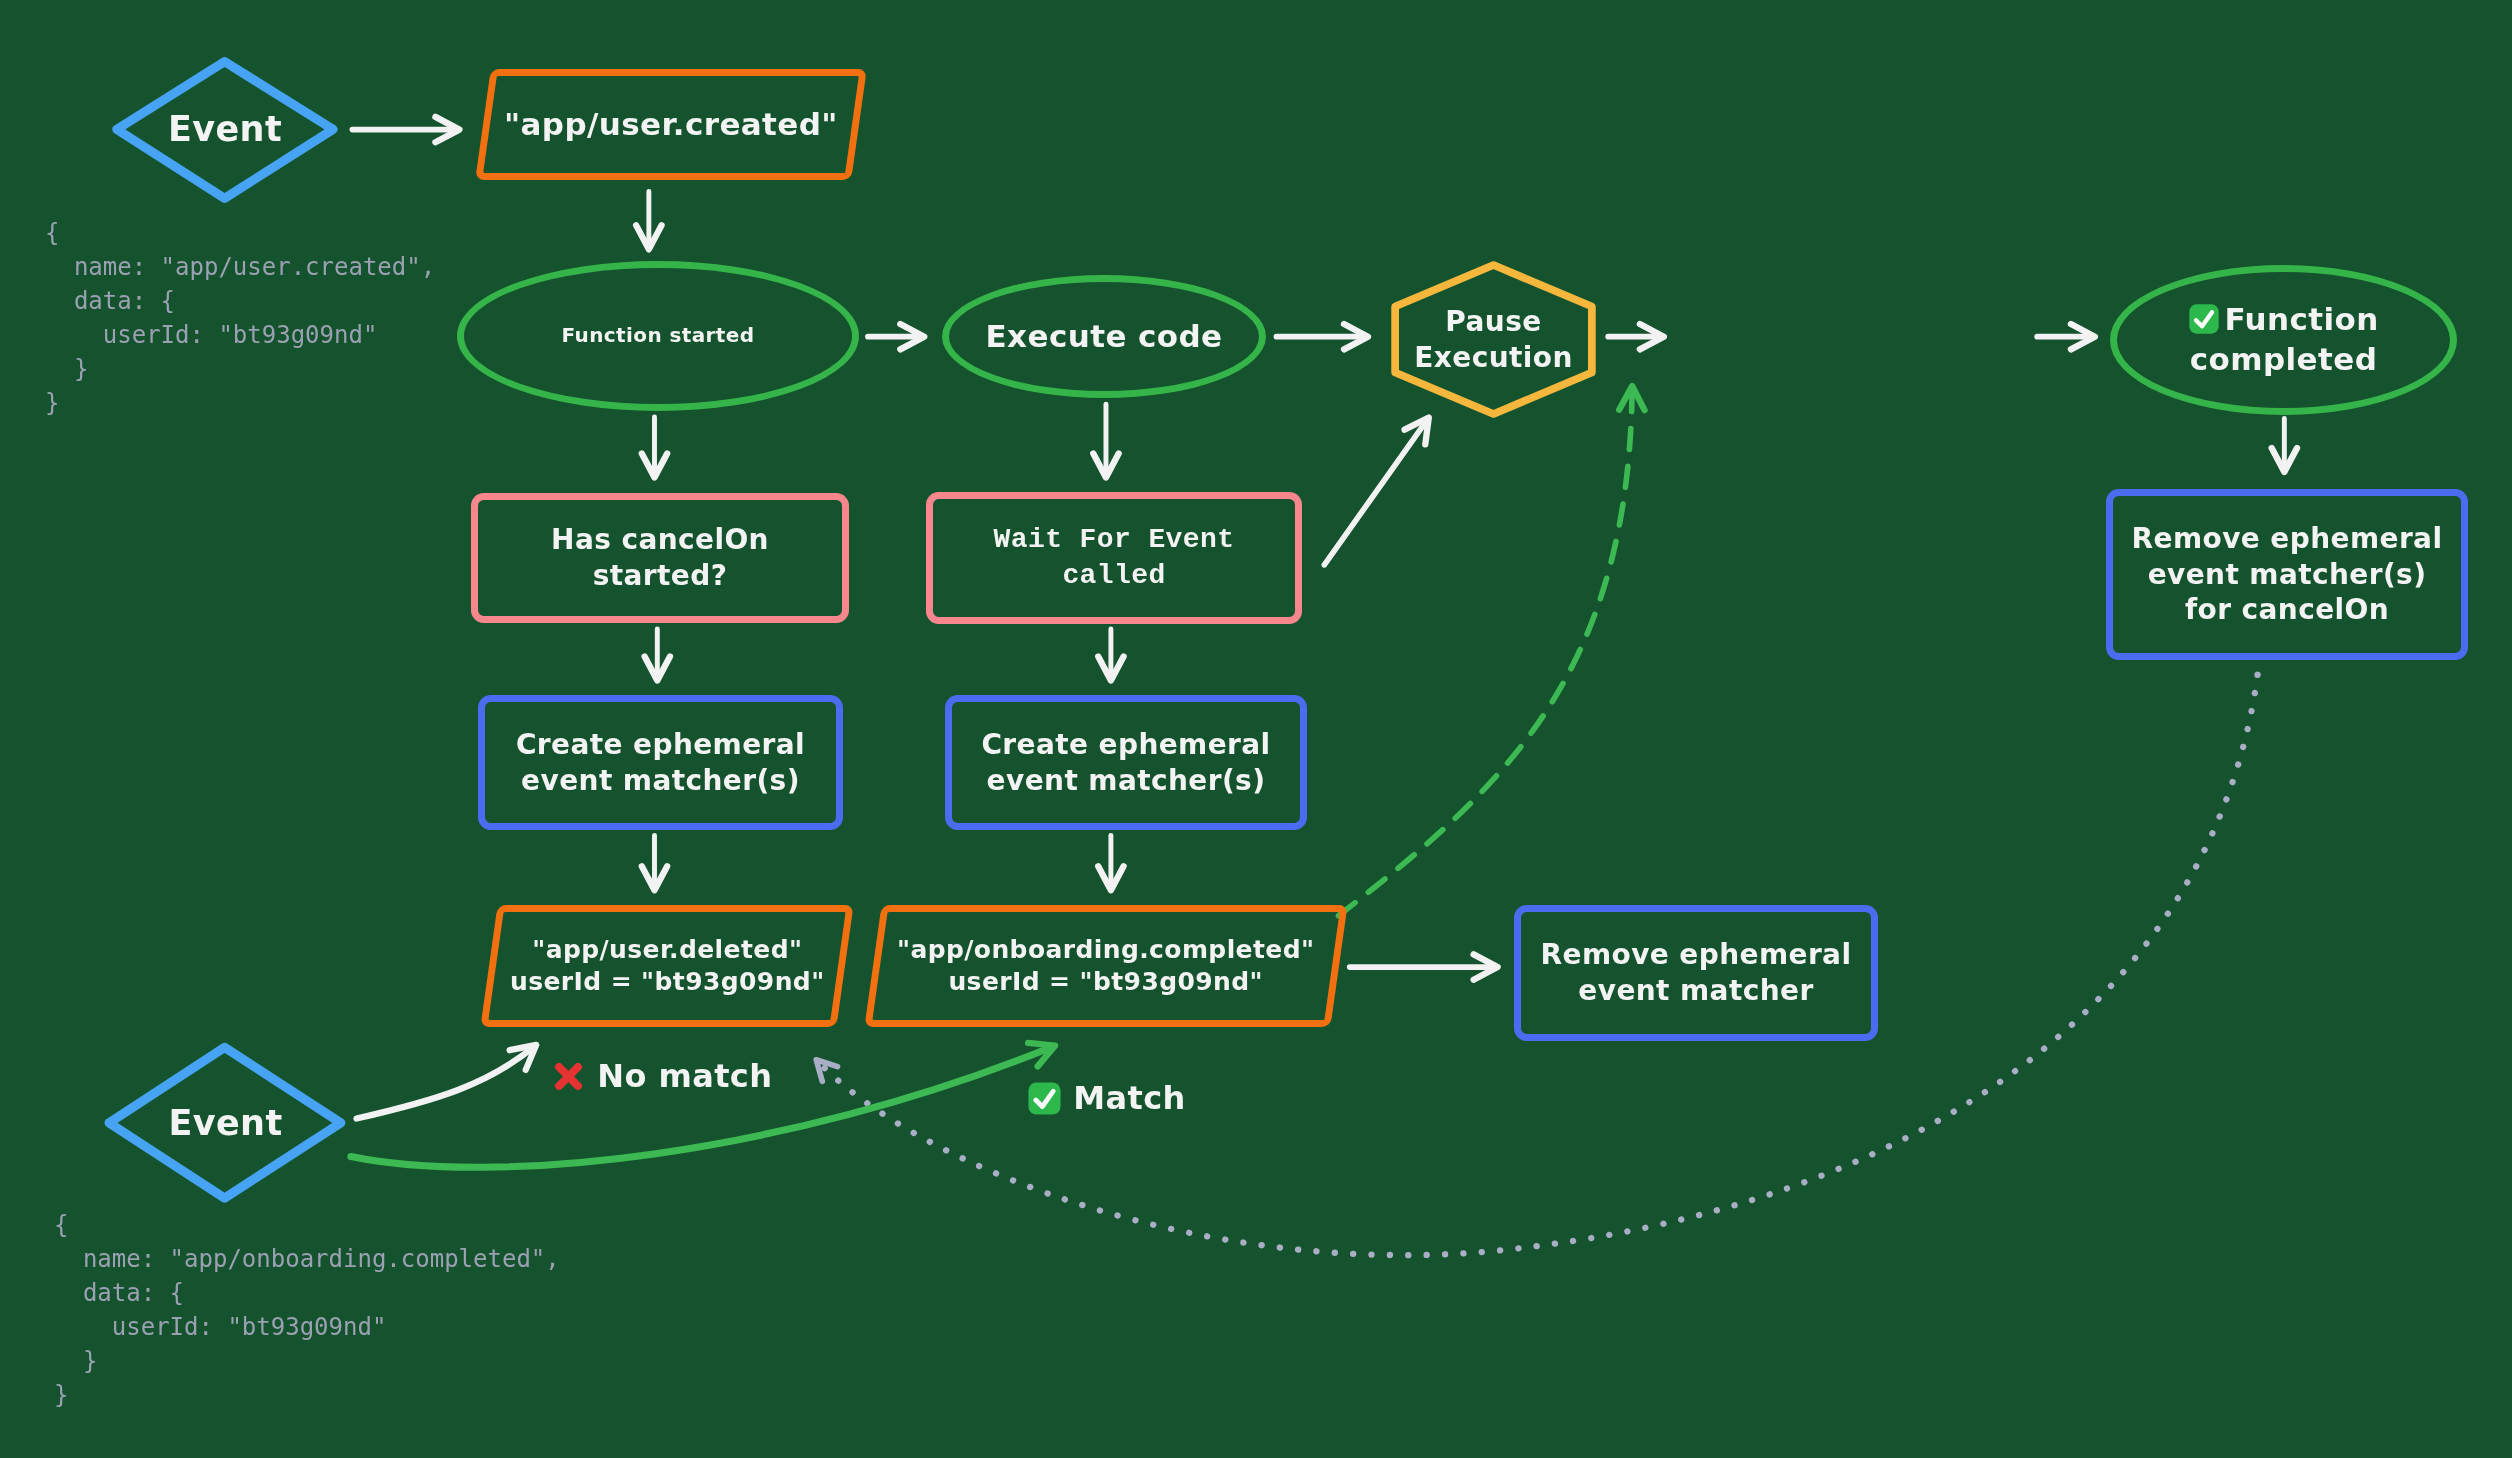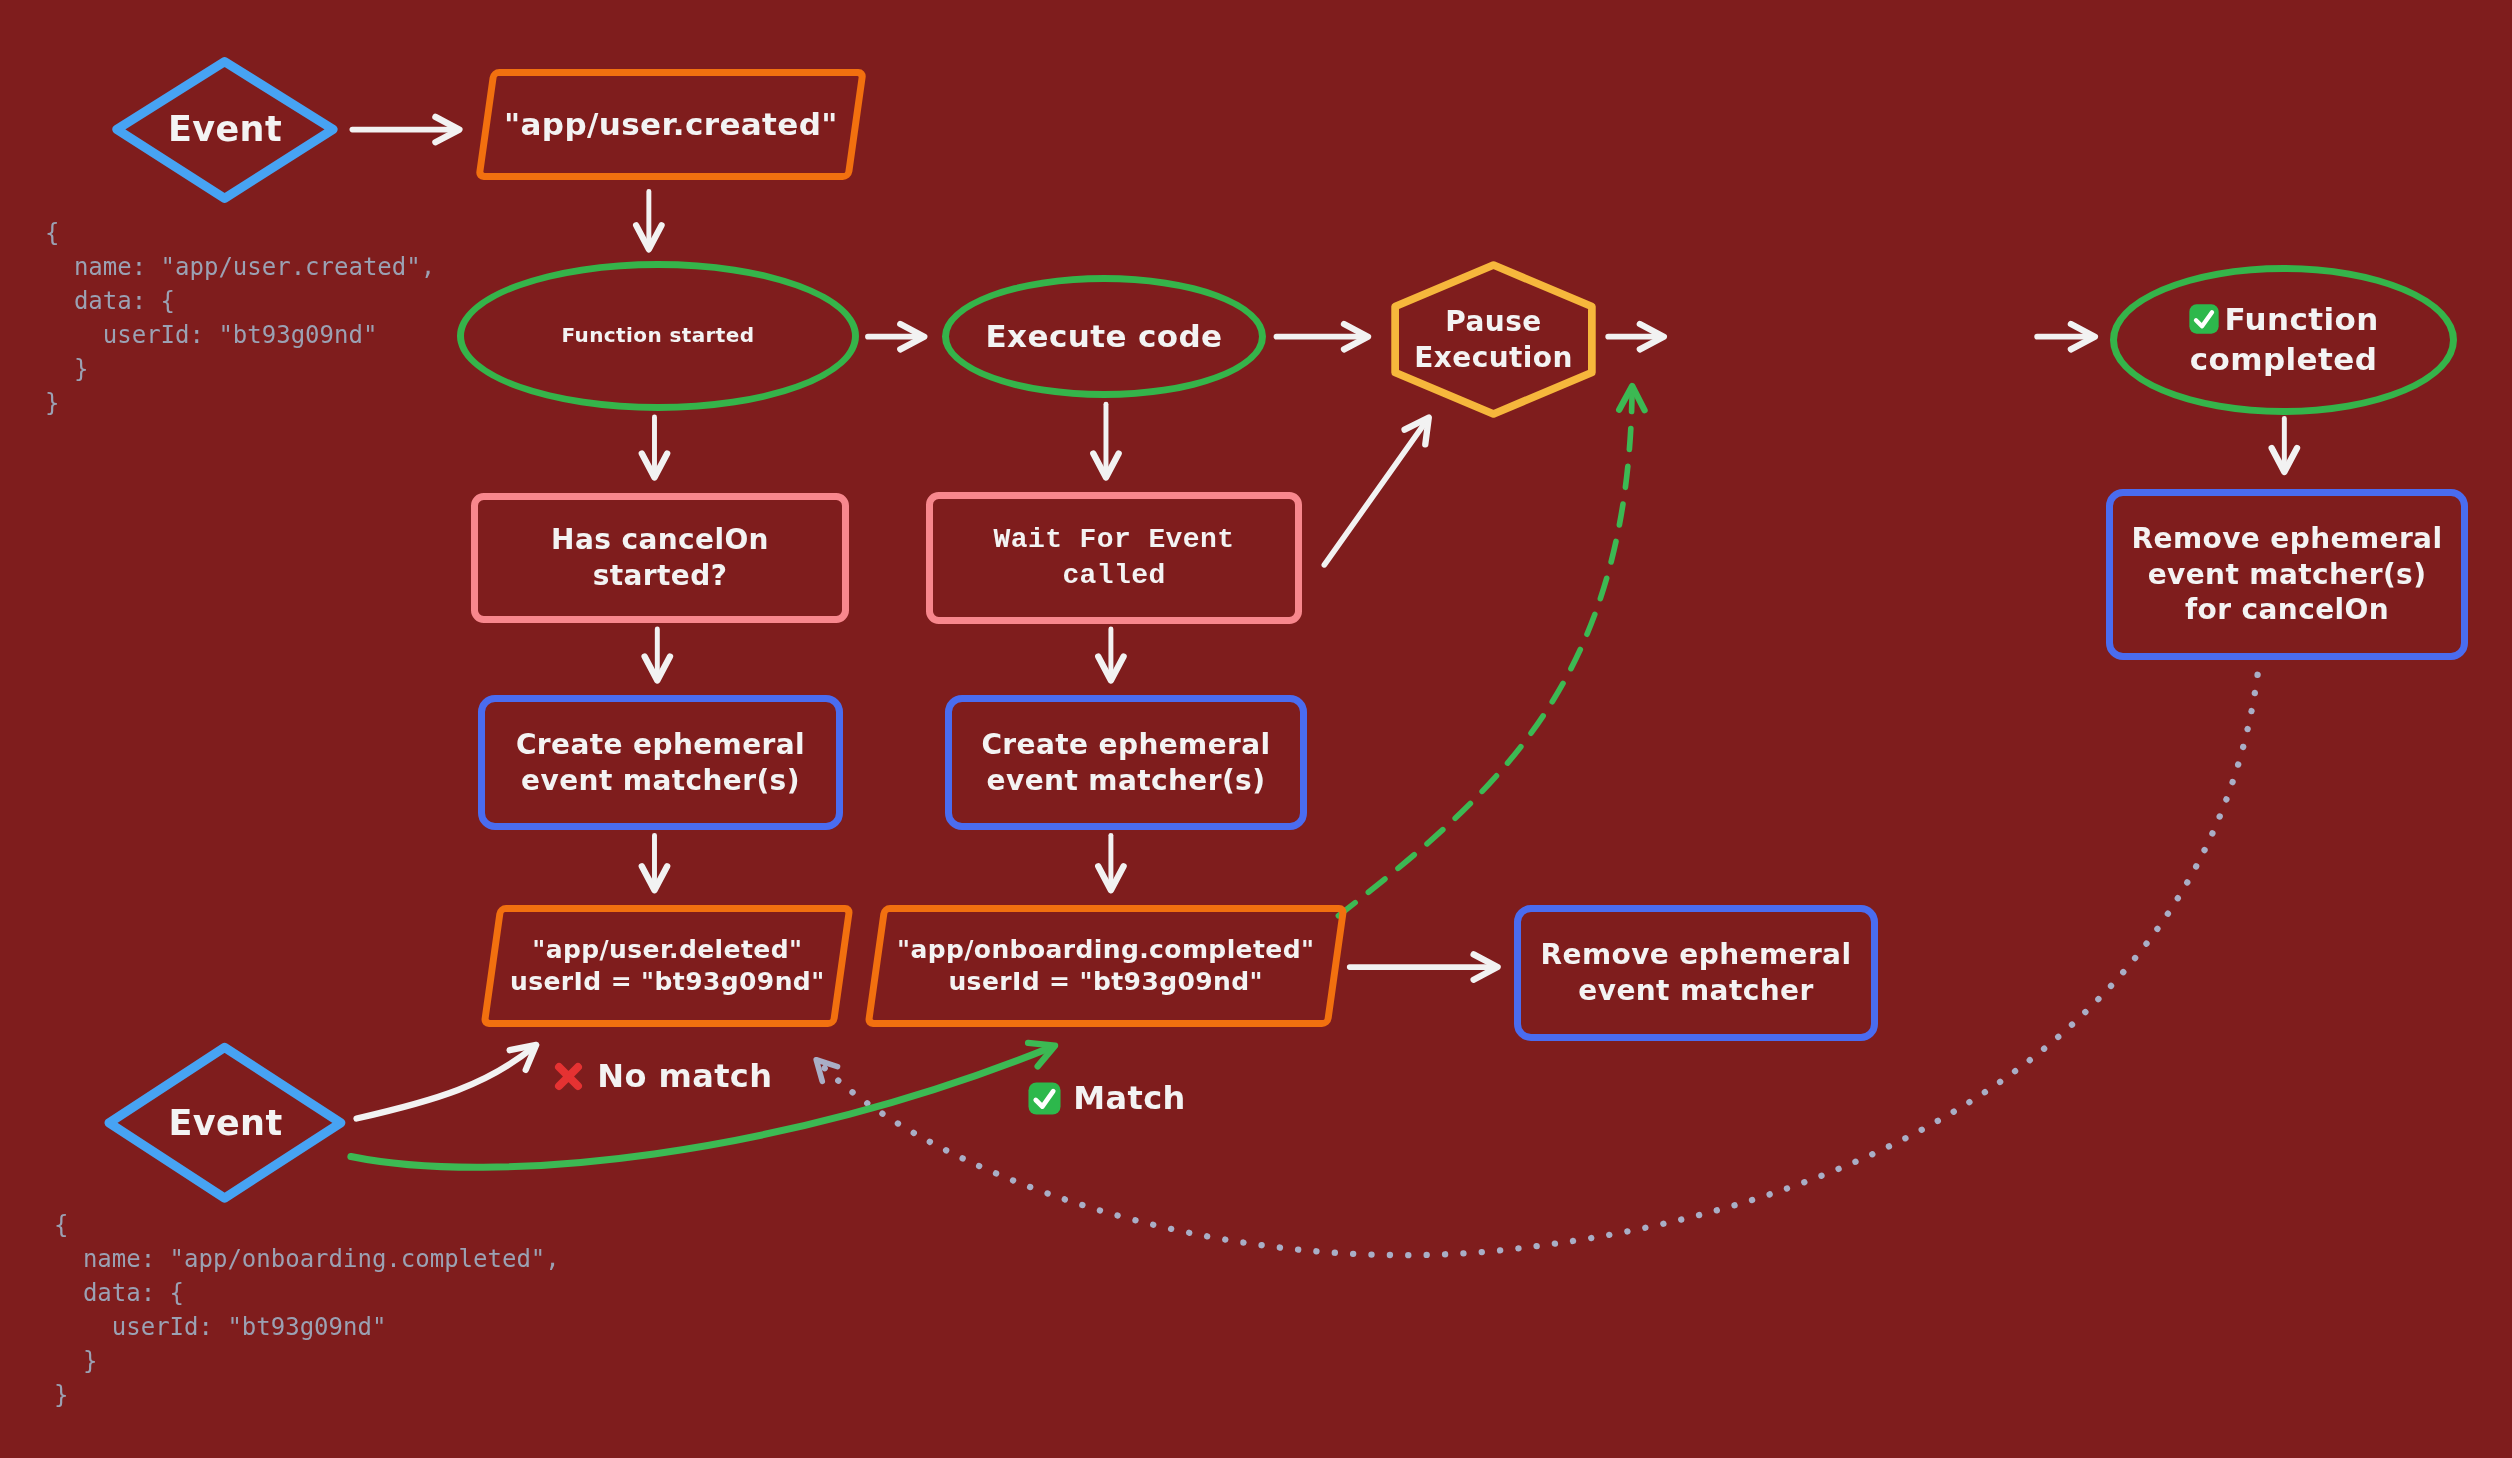--- a/index.html
+++ b/index.html
@@ -1,30 +1,30 @@
 <!DOCTYPE html>
 <html style="font-size:11.3px"><head>
 <meta charset="utf-8">
 <style>
   html,body{margin:0;padding:0;background:#0b0c0d;}
   #canvas{
     position:relative;width:2512px;height:1458px;overflow:hidden;
-    background:#7f1d1d;
+    background:#14532d;
     font-family:"DejaVu Sans", sans-serif;
   }
   .node{
     position:absolute;display:flex;align-items:center;justify-content:center;
     text-align:center;color:#f3f3f3;font-weight:700;box-sizing:border-box;
     letter-spacing:0.4px;
   }
   .lbl{white-space:pre-line;line-height:1.28;}
   .ellipse{border-radius:50%;border:7.7px solid #35b44a;}
   .rbox{border-radius:12.7px;border:7px solid;}
   .pink{border-color:#f8878d;}
-  .bluebox{border-color:#4a6cf0;border-radius:17px;}
+  .bluebox{border-color:#4a6cf0;}
   .para{border-radius:8.5px;border:7px solid #f2700f;transform:skewX(-8deg);}
   .para .lbl{display:inline-block;transform:skewX(8deg);}
   .shape-svg{position:absolute;overflow:visible;}
   .shape-text{position:absolute;display:flex;align-items:center;justify-content:center;
     text-align:center;color:#f3f3f3;font-weight:700;letter-spacing:0.4px;}
   pre.code{
     position:absolute;margin:0;color:#9ba1b3;font-family:"DejaVu Sans Mono",monospace;
     font-size:24px;line-height:34px;font-weight:500;letter-spacing:0px;
   }
   .flabel{position:absolute;display:flex;align-items:center;gap:11.3px;

